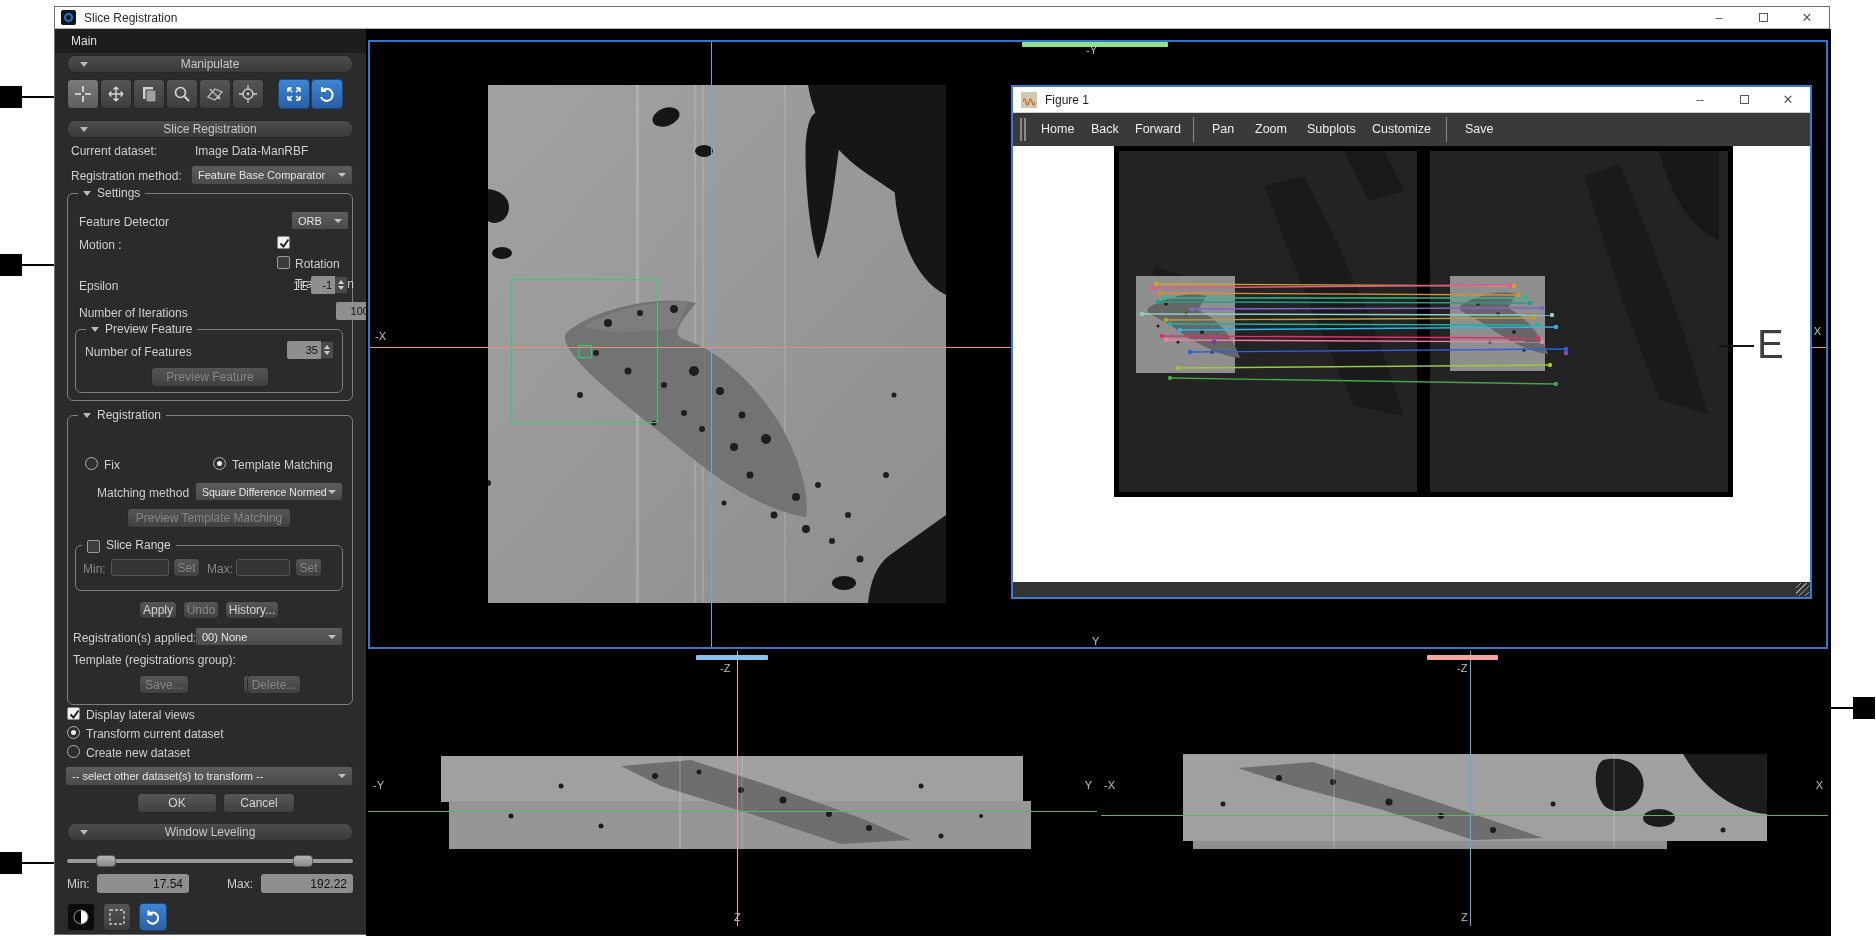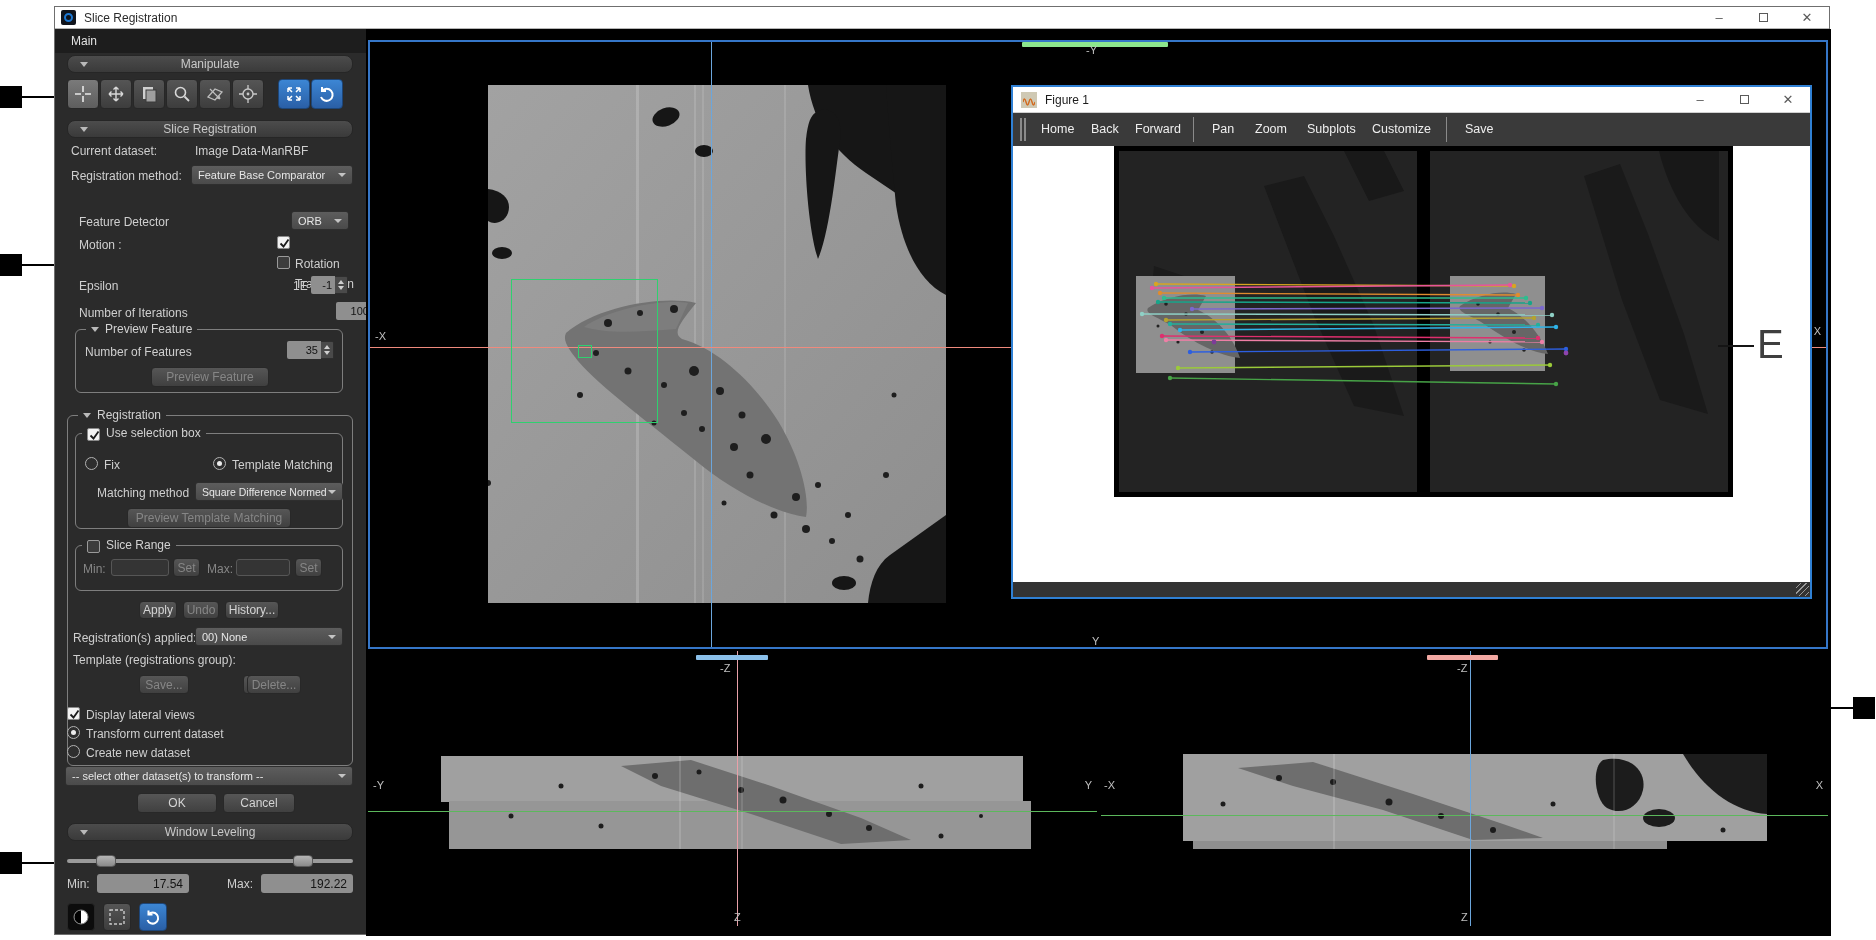--- a/index.html
+++ b/index.html
@@ -155,20 +155,26 @@
 
         <span class="lbl abs" style="left:16px;top:115px;">Current dataset:</span>
         <span class="lbl abs" style="left:140px;top:115px;">Image Data-ManRBF</span>
 
         <span class="lbl abs" style="left:16px;top:140px;">Registration method:</span>
         <div class="dd" style="left:136px;top:136px;width:162px;height:20px;">
           <span>Feature Base Comparator</span>
           <span class="chev"></span>
         </div>
 
+        <div class="grp" style="left:12px;top:164px;width:286px;height:208px;">
+          <span class="grptitle">
+              <span class="tri"></span>
+              <span>Settings</span>
+            </span>
+        </div>
         <span class="lbl abs" style="left:24px;top:186px;">Feature Detector</span>
         <div class="dd" style="left:236px;top:182px;width:58px;height:19px;">
           <span>ORB</span>
           <span class="chev"></span>
         </div>
         <span class="lbl abs" style="left:24px;top:209px;">Motion :</span>
         <span class="cb" style="left:222px;top:207px;">
             <svg width="13" height="13">
               <path d="M2.5 6.5l3 3 5-7" stroke="#1a1a1a" stroke-width="1.8" fill="none"></path>
             </svg>
@@ -205,35 +211,25 @@
         <span class="lbl abs" style="left:30px;top:316px;">Number of Features</span>
         <div class="spin" style="left:232px;top:312px;">
           <span class="val" style="width:34px;">35</span>
           <span class="arr">
               <span class="up"></span>
               <span class="dn"></span>
             </span>
         </div>
         <div class="btn dis" style="left:96px;top:338px;width:118px;height:20px;">Preview Feature</div>
 
-        <div class="grp" style="left:12px;top:386px;width:286px;height:351px;">
+        <div class="grp" style="left:12px;top:386px;width:286px;height:290px;">
           <span class="grptitle">
               <span class="tri"></span>
               <span>Registration</span>
             </span>
-        </div>
-        <div class="grp" style="left:20px;top:404px;width:268px;height:96px;">
-          <span class="grptitle" style="left:6px;">
-            <span class="cb" style="position:relative;left:0;top:1px;">
-                <svg width="13" height="13">
-                  <path d="M2.5 6.5l3 3 5-7" stroke="#1a1a1a" stroke-width="1.8" fill="none"></path>
-                </svg>
-              </span>
-            <span>Use selection box</span>
-          </span>
         </div>
         <span class="radio" style="left:30px;top:428px;"></span>
         <span class="lbl abs" style="left:49px;top:429px;">Fix</span>
         <span class="radio on" style="left:158px;top:428px;"></span>
         <span class="lbl abs" style="left:177px;top:429px;">Template Matching</span>
         <span class="lbl abs" style="left:42px;top:457px;">Matching method</span>
         <div class="dd" style="left:140px;top:453px;width:148px;height:19px;font-size:10.5px;">
           <span>Square Difference Normed</span>
           <span class="chev"></span>
         </div>

